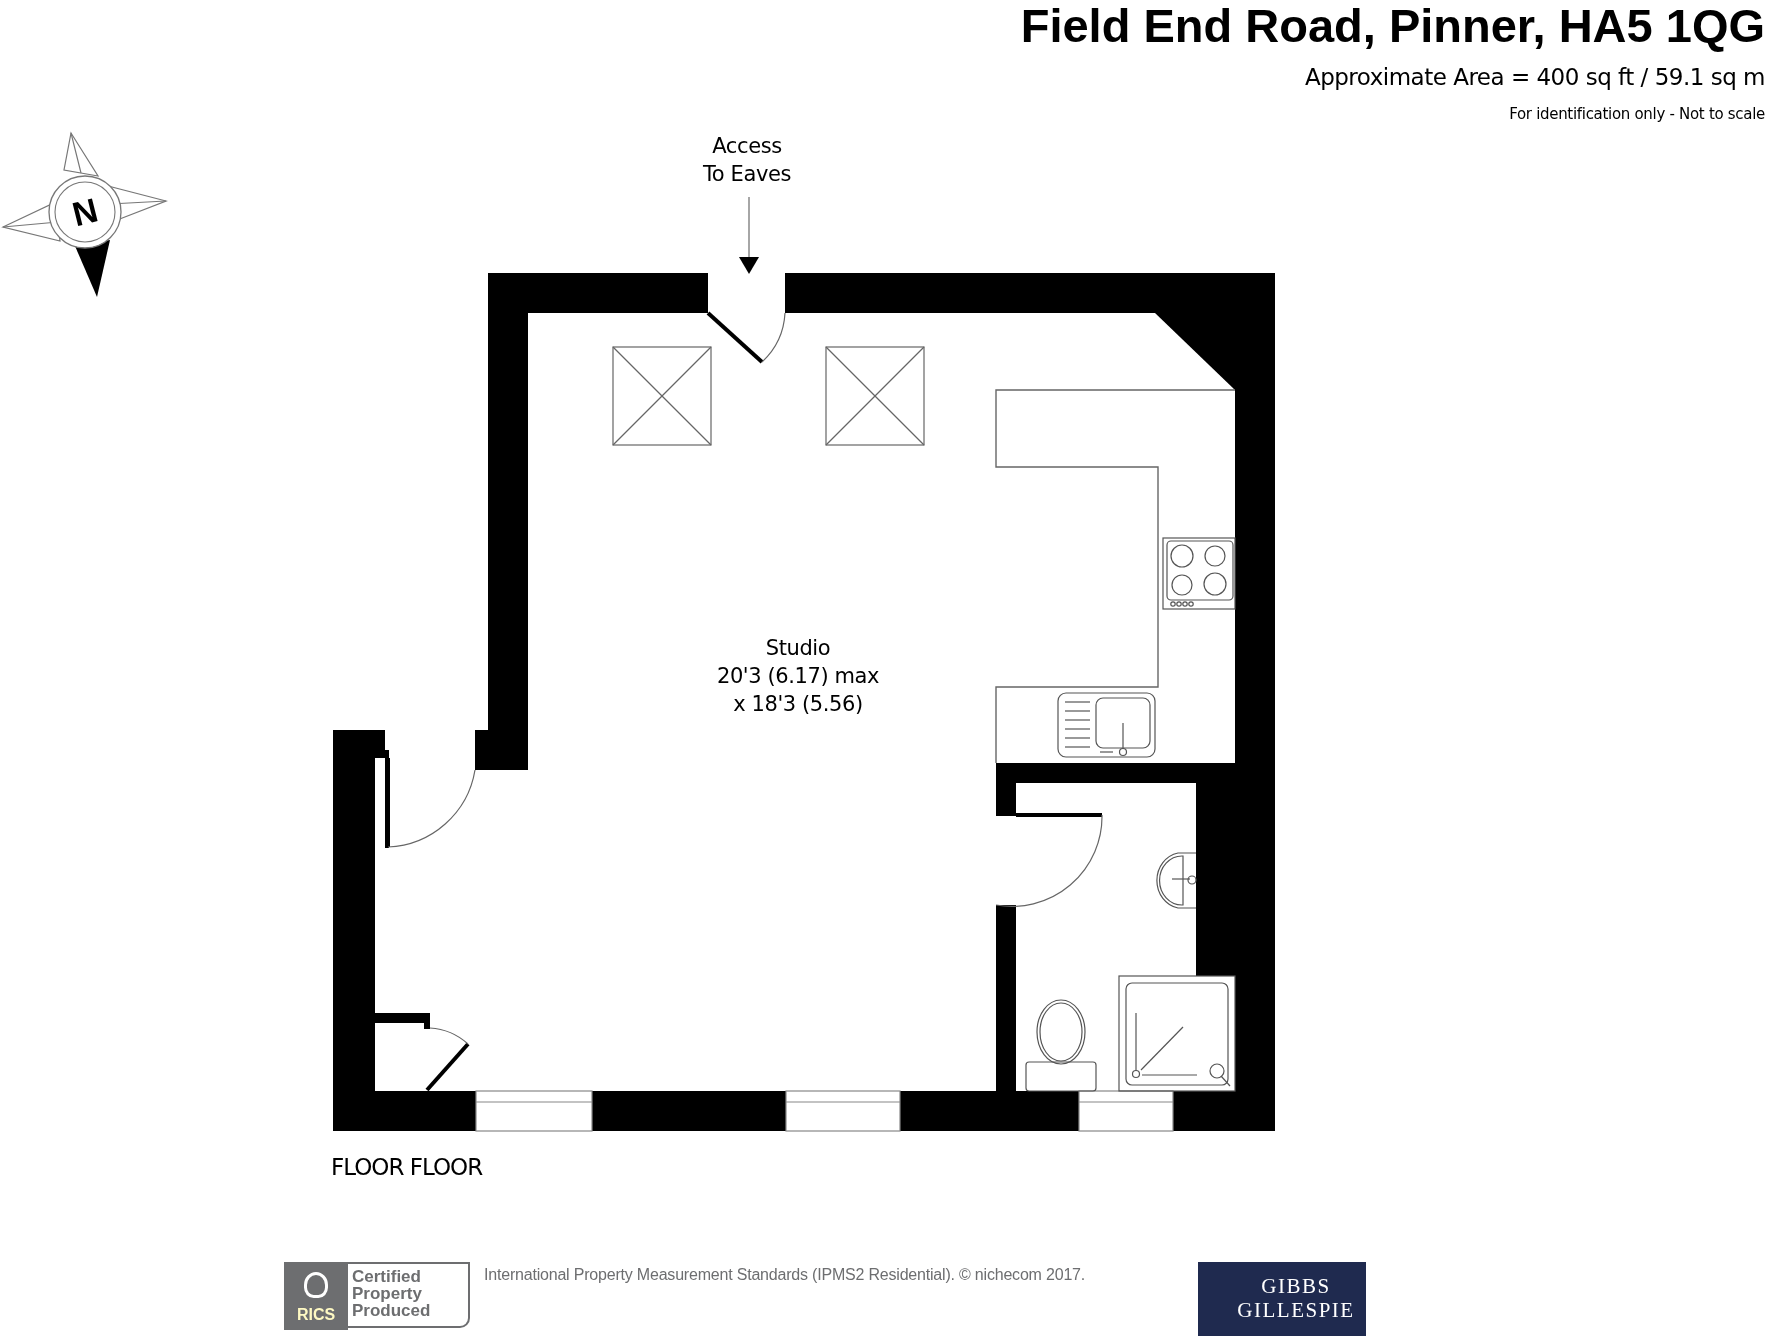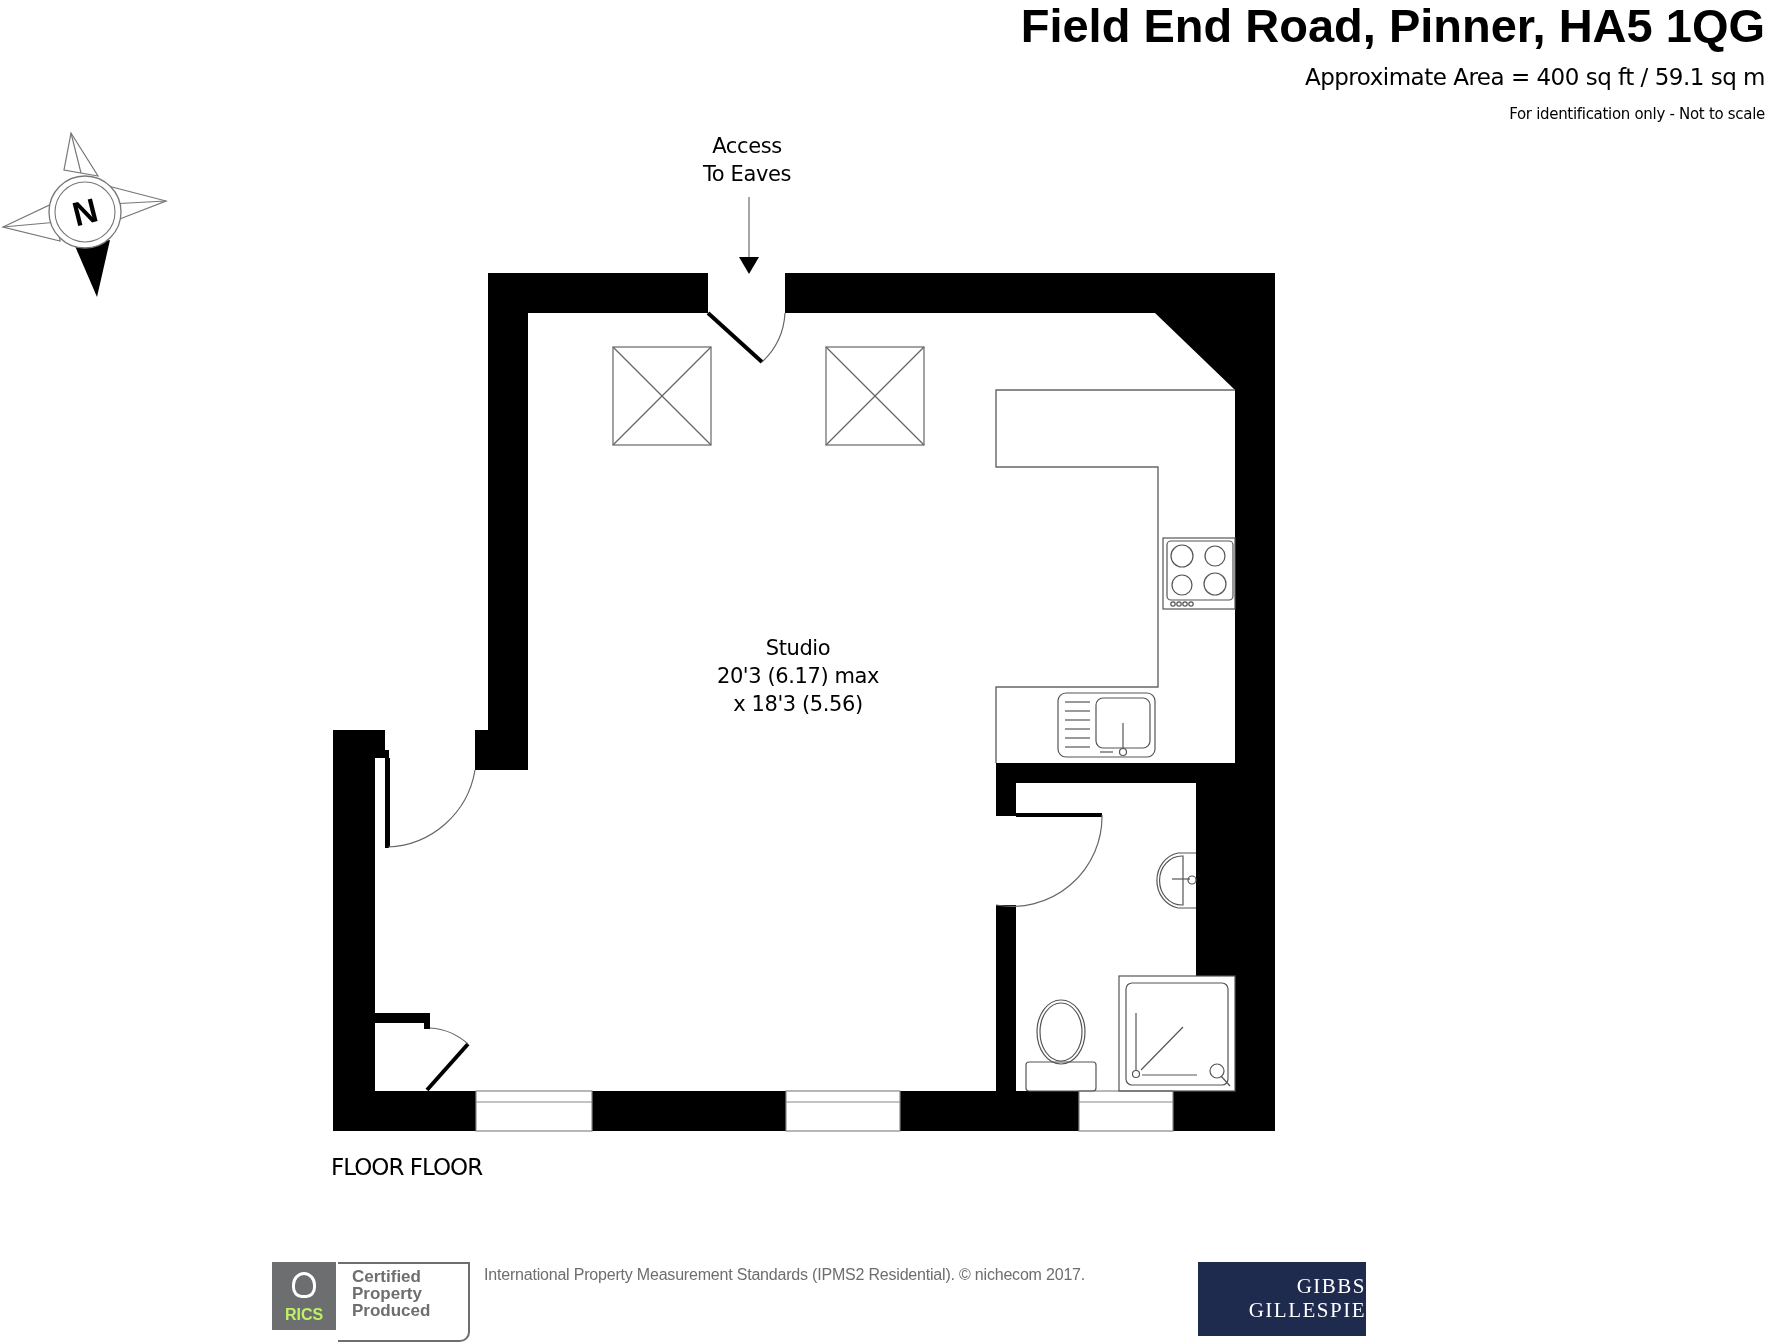--- a/index.html
+++ b/index.html
@@ -4,27 +4,27 @@
 <style>
   html, body { margin:0; padding:0; background:#ffffff; }
   body { width:1773px; height:1344px; position:relative; overflow:hidden; font-family:"Liberation Sans", sans-serif; color:#000; }
   .title { position:absolute; right:8px; top:-2px; font-family:"Liberation Sans", sans-serif; font-weight:bold; font-size:47px; letter-spacing:0px; white-space:nowrap; }
   .area { position:absolute; right:8px; top:64px; font-family:"DejaVu Sans", sans-serif; font-size:23px; white-space:nowrap; letter-spacing:-0.5px; }
   .scale-note { position:absolute; right:8px; top:105px; font-family:"DejaVu Sans", sans-serif; font-size:15px; white-space:nowrap; letter-spacing:-0.3px;text-align:center; }
   svg.plan { position:absolute; left:0; top:0; }
   .lbl { font-family:"DejaVu Sans", sans-serif; font-size:21px; fill:#000; letter-spacing:-0.4px; }
   .floor-label { position:absolute; left:331px; top:1154px; font-family:"DejaVu Sans", sans-serif; font-size:23px; letter-spacing:-1px; }
   .footer { position:absolute; left:272px; top:1262px; height:72px; width:1100px; }
-  .rics-badge { position:absolute; left:0; top:0; width:64px; height:68px; background:#6d6e70; color:#bef264; }
+  .rics-badge { position:absolute; left:12px; top:0; width:64px; height:68px; background:#6d6e70; color:#fef9c3; }
   .rics-badge .txt { position:absolute; bottom:6px; left:0; width:64px; text-align:center; font-weight:bold; font-size:16px; font-family:"Liberation Sans", sans-serif; }
   .rics-badge .lion { position:absolute; top:10px; left:20px; width:24px; height:26px; border-radius:50% 50% 40% 40%; border:3px solid #fff; box-sizing:border-box; }
-  .cpm { position:absolute; left:66px; top:0; width:132px; height:80px; border:2px solid #6d6e70; border-left:none; border-radius:0 0 10px 0; box-sizing:border-box; color:#6d6e70; font-weight:bold; font-size:17px; line-height:17px; padding:4px 0 0 14px; font-family:"Liberation Sans", sans-serif; }
+  .cpm { position:absolute; left:66px; top:0; width:132px; height:66px; border:2px solid #6d6e70; border-left:none; border-radius:0 0 10px 0; box-sizing:border-box; color:#6d6e70; font-weight:bold; font-size:17px; line-height:17px; padding:4px 0 0 14px; font-family:"Liberation Sans", sans-serif; }
   .cpm div { white-space:nowrap; }
   .disclaimer { position:absolute; left:212px; top:3px; color:#6d6e70; font-size:16px; line-height:20.5px; font-family:"Liberation Sans", sans-serif; white-space:nowrap; letter-spacing:-0.2px; }
-  .brand { position:absolute; left:926px; top:0; width:168px; height:74px; background:#1f2a4f; color:#ffffff; font-family:"Liberation Serif", serif; font-size:21px; line-height:24px; text-align:right; letter-spacing:1.5px; padding-top:12px; box-sizing:border-box;padding-left:28px; }
+  .brand { position:absolute; left:926px; top:0; width:168px; height:74px; background:#1f2a4f; color:#ffffff; font-family:"Liberation Serif", serif; font-size:21px; line-height:24px; text-align:center; letter-spacing:1.5px; padding-top:12px; box-sizing:border-box;padding-left:28px; }
 </style>
 </head>
 <body>
 
 <div class="title">Field End Road, Pinner, HA5 1QG</div>
 <div class="area">Approximate Area = 400 sq ft / 59.1 sq m</div>
 <div class="scale-note">For identification only - Not to scale</div>
 
 <svg class="plan" width="1773" height="1344" viewBox="0 0 1773 1344">
 

